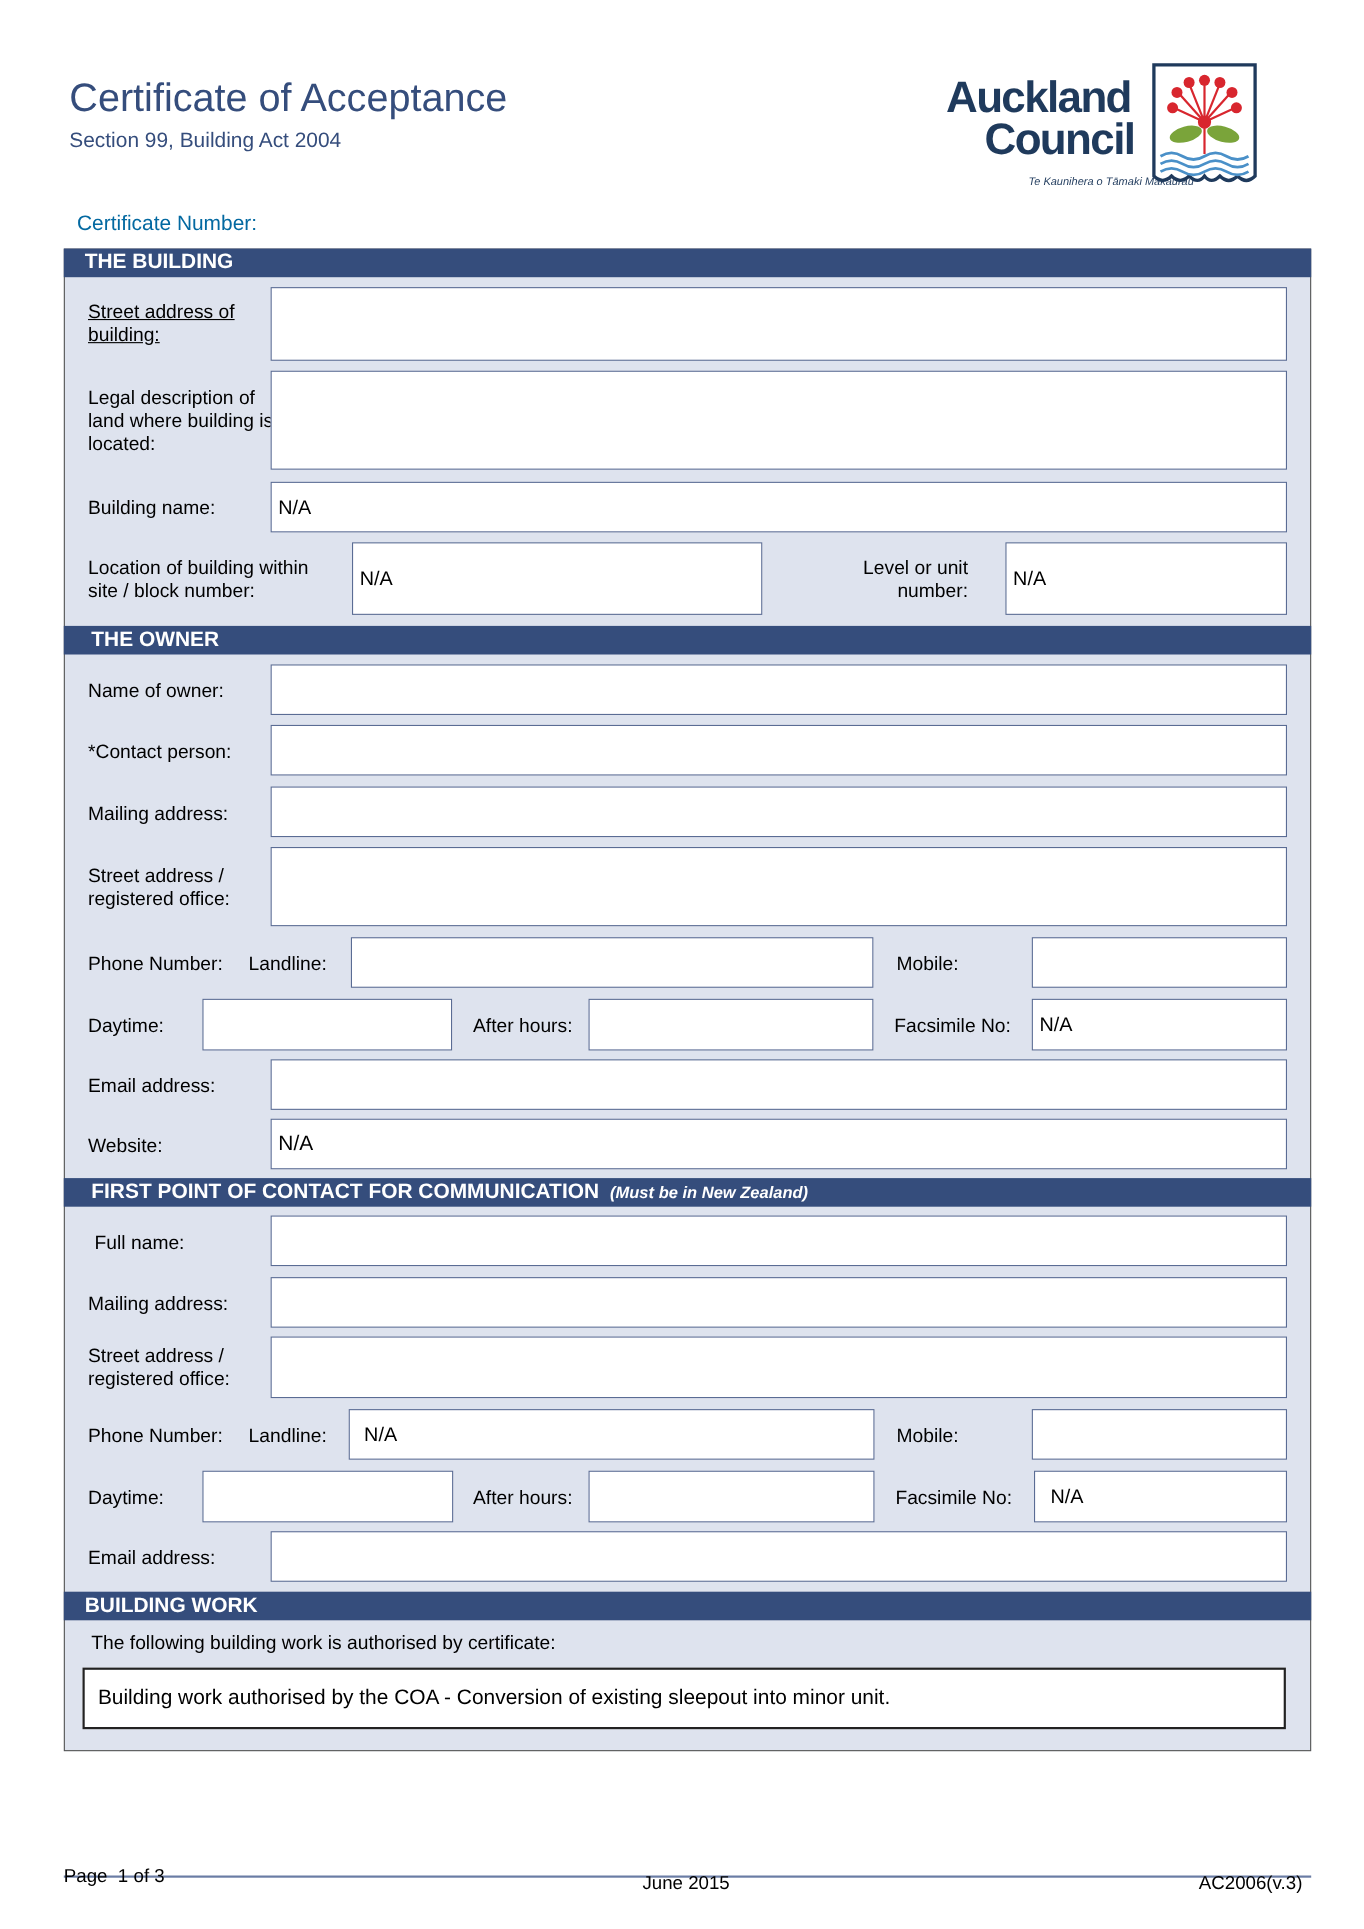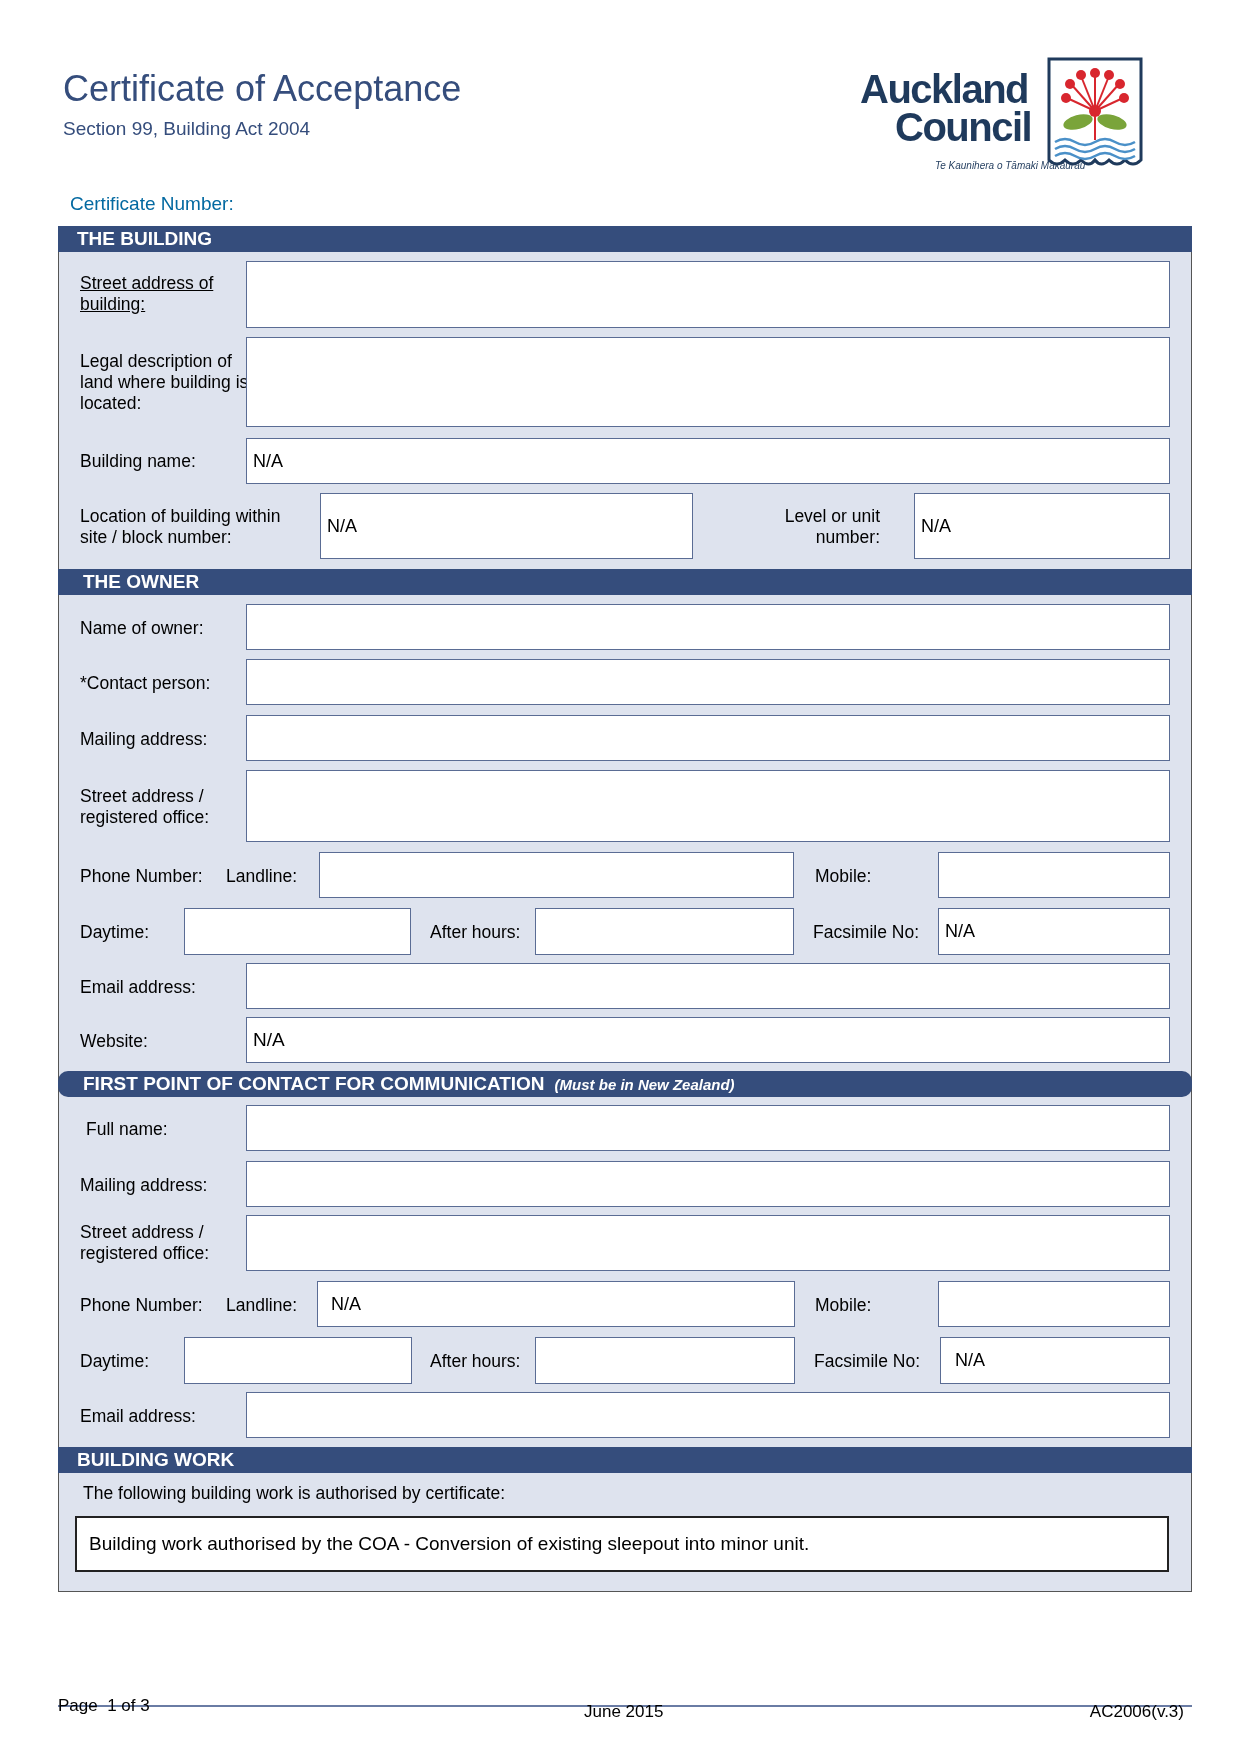--- a/index.html
+++ b/index.html
@@ -131,21 +131,21 @@
 <div class="field" style="left:535px;top:908px;width:259px;height:47px;"></div>
 <div class="lbl" style="left:813px;top:922px;">Facsimile No:</div>
 <div class="field top" style="left:938px;top:908px;width:232px;height:47px;">N/A</div>
 
 <div class="lbl" style="left:80px;top:977px;">Email address:</div>
 <div class="field" style="left:246px;top:963px;width:924px;height:46px;"></div>
 
 <div class="lbl" style="left:80px;top:1031px;">Website:</div>
 <div class="field" style="left:246px;top:1017px;width:924px;height:46px;font-size:19px;">N/A</div>
 
-<div class="section-bar" style="top:1071px;padding-left:25px;border-radius:10px;">
+<div class="section-bar" style="top:1071px;padding-left:25px;">
   <span>FIRST POINT OF CONTACT FOR COMMUNICATION</span><span class="note">(Must be in New Zealand)</span>
 </div>
 <div class="lbl" style="left:86px;top:1119px;">Full name:</div>
 <div class="field" style="left:246px;top:1105px;width:924px;height:46px;"></div>
 
 <div class="lbl" style="left:80px;top:1175px;">Mailing address:</div>
 <div class="field" style="left:246px;top:1161px;width:924px;height:46px;"></div>
 
 <div class="lbl" style="left:80px;top:1222px;">
   <div>Street address /</div>

